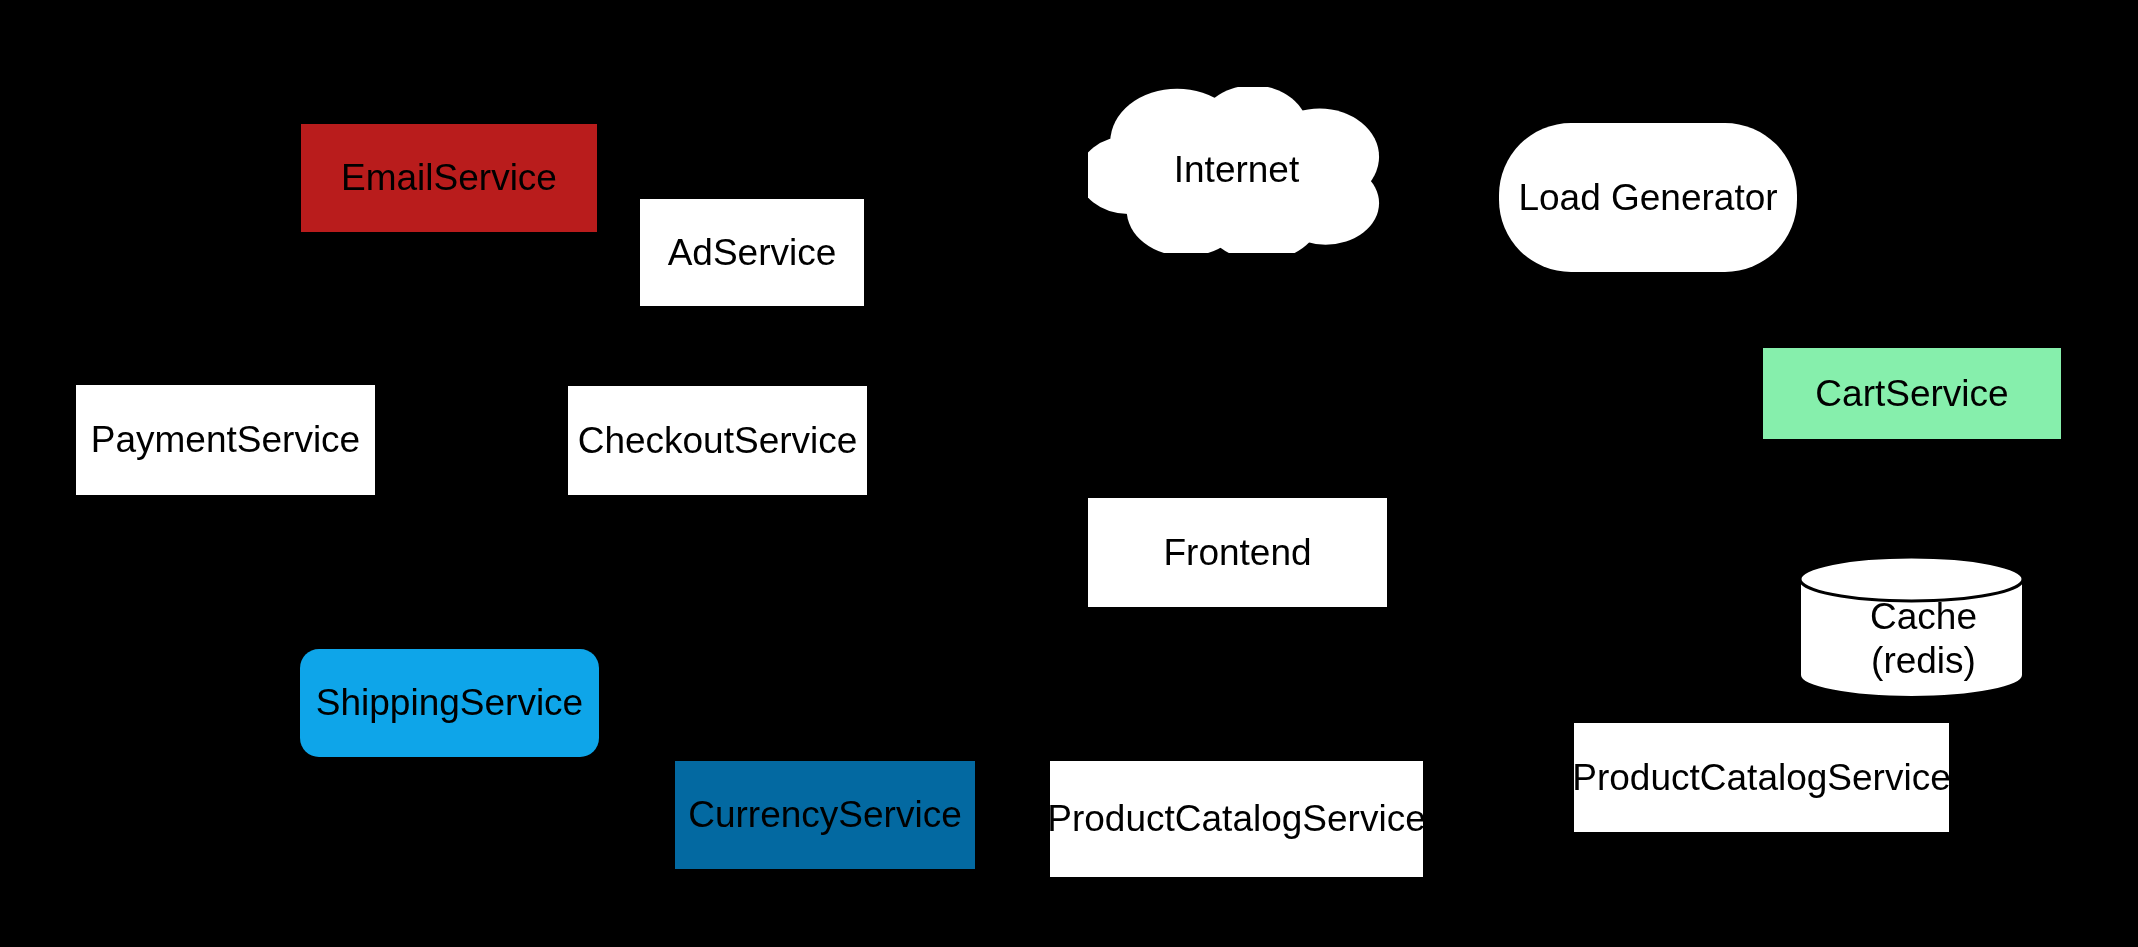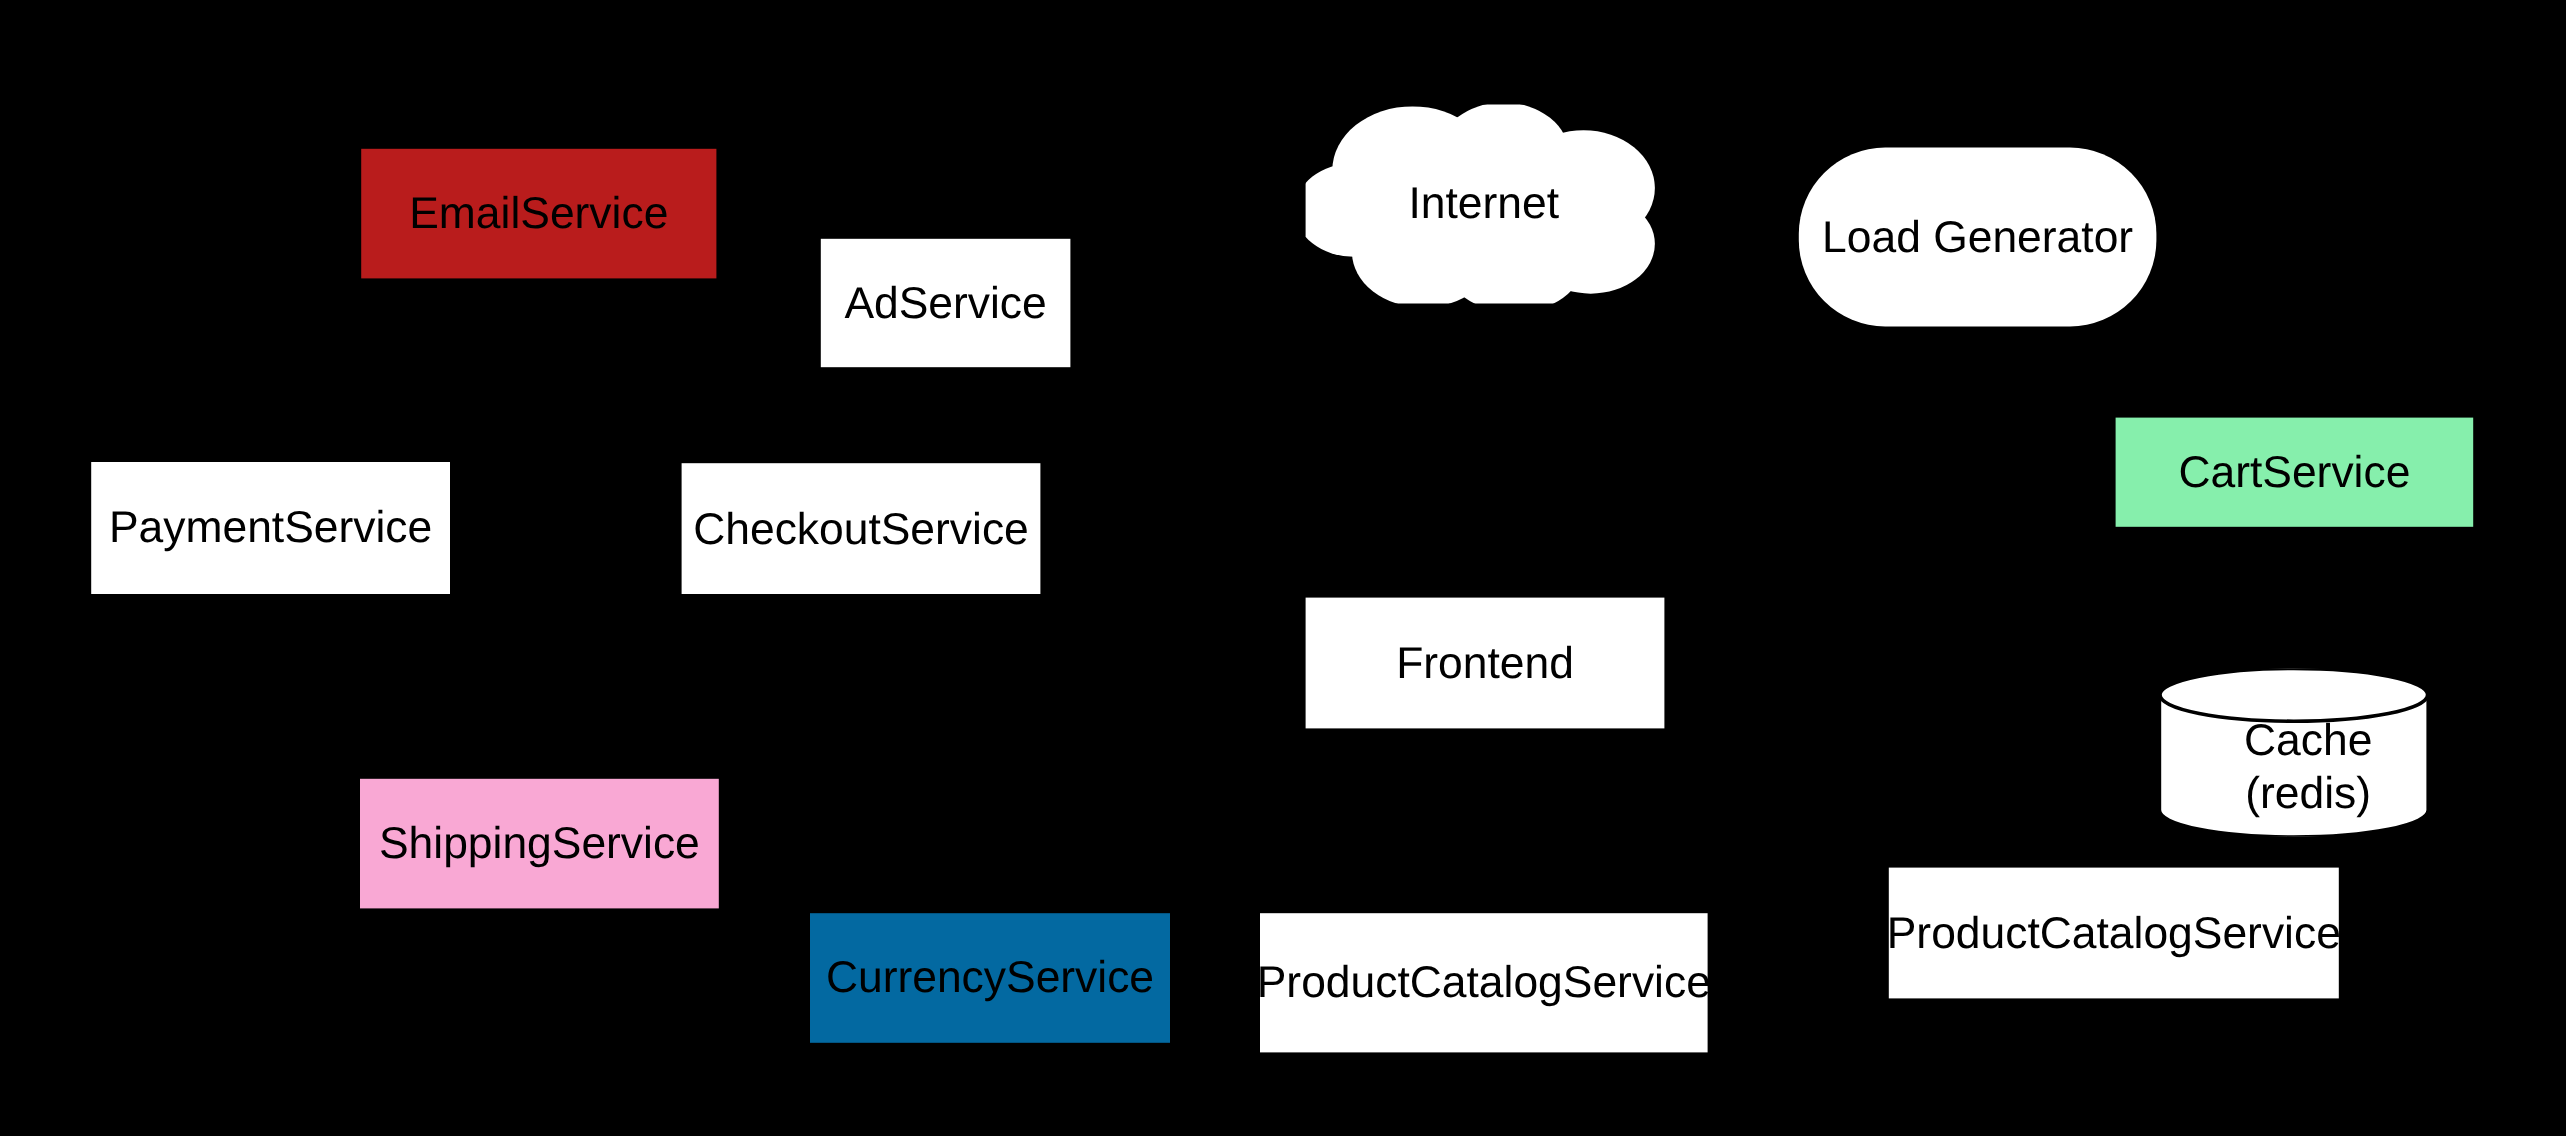--- a/index.html
+++ b/index.html
@@ -74,21 +74,21 @@
     z-index: 2;
     padding-top: 24px;
     margin-left: 24px;
   }
 </style>
 </head>
 <body>
 
 <div id="canvas" style="width: 2138px; height: 947px; background: rgb(0, 0, 0);">
     <div class="node shape-rect" style="left: 301px; top: 124px; width: 296px; height: 108px; background: #b91c1c; color: rgb(0, 0, 0);"><span class="">EmailService</span></div>
-    <div class="node shape-rect" style="left: 684px; top: 199px; width: 208px; height: 107px; background: rgb(255, 255, 255); color: rgb(0, 0, 0);"><span class="">AdService</span></div>
+    <div class="node shape-rect" style="left: 640px; top: 199px; width: 224px; height: 107px; background: rgb(255, 255, 255); color: rgb(0, 0, 0);"><span class="">AdService</span></div>
     <div class="node shape-cloud" style="left: 1088px; top: 87px; width: 297px; height: 166px;"><svg class="cloud-svg" viewBox="0 0 297 166" preserveAspectRatio="none">
         <g fill="#ffffff">
           <ellipse cx="89.10" cy="54.78" rx="66.83" ry="53.12"></ellipse>
           <ellipse cx="164.84" cy="42.33" rx="54.95" ry="43.99"></ellipse>
           <ellipse cx="231.66" cy="69.72" rx="59.40" ry="48.14"></ellipse>
           <ellipse cx="40.10" cy="87.98" rx="49.01" ry="39.01"></ellipse>
           <ellipse cx="98.01" cy="122.84" rx="59.40" ry="46.48"></ellipse>
           <ellipse cx="173.74" cy="131.14" rx="57.91" ry="42.33"></ellipse>
           <ellipse cx="237.60" cy="116.20" rx="53.46" ry="41.50"></ellipse>
           <ellipse cx="148.50" cy="86.32" rx="118.80" ry="59.76"></ellipse>
@@ -97,17 +97,17 @@
     <div class="node shape-rounded" style="left: 1499px; top: 123px; width: 298px; height: 149px; background: rgb(255, 255, 255); color: rgb(0, 0, 0);"><span class="">Load Generator</span></div>
     <div class="node shape-rect" style="left: 76px; top: 385px; width: 299px; height: 110px; background: rgb(255, 255, 255); color: rgb(0, 0, 0);"><span class="">PaymentService</span></div>
     <div class="node shape-rect" style="left: 568px; top: 386px; width: 299px; height: 109px; background: rgb(255, 255, 255); color: rgb(0, 0, 0);"><span class="">CheckoutService</span></div>
     <div class="node shape-rect" style="left: 1763px; top: 348px; width: 298px; height: 91px; background: #86efac; color: rgb(0, 0, 0);"><span class="">CartService</span></div>
     <div class="node shape-rect" style="left: 1088px; top: 498px; width: 299px; height: 109px; background: rgb(255, 255, 255); color: rgb(0, 0, 0);"><span class="">Frontend</span></div>
     <div class="node shape-cylinder" style="left: 1799px; top: 557px; width: 225px; height: 140px;"><svg class="cyl-svg" viewBox="0 0 225 140" preserveAspectRatio="none">
         <path d="M 1 22 L 1 118 A 111.5 22 0 0 0 224 118 L 224 22 Z" fill="#ffffff" stroke="#000000" stroke-width="2"></path>
         <ellipse cx="112.5" cy="22" rx="111.5" ry="22" fill="#ffffff" stroke="#000000" stroke-width="3"></ellipse>
       </svg><span class="cyl-label">Cache
 (redis)</span></div>
-    <div class="node shape-rect" style="left: 300px; top: 649px; width: 299px; height: 108px; background: #f9a8d4; color: rgb(0, 0, 0);"><span class="">ShippingService</span></div>
+    <div class="node shape-rect" style="left: 300px; top: 649px; width: 299px; height: 108px; background: #0ea5e9; color: rgb(0, 0, 0); border-radius: 19px;"><span class="">ShippingService</span></div>
     <div class="node shape-rect" style="left: 1574px; top: 723px; width: 375px; height: 109px; background: rgb(255, 255, 255); color: rgb(0, 0, 0);"><span class="">ProductCatalogService</span></div>
     <div class="node shape-rect" style="left: 675px; top: 761px; width: 300px; height: 108px; background: #0369a1; color: rgb(0, 0, 0);"><span class="">CurrencyService</span></div>
     <div class="node shape-rect" style="left: 1050px; top: 761px; width: 373px; height: 116px; background: rgb(255, 255, 255); color: rgb(0, 0, 0);"><span class="">ProductCatalogService</span></div>
   </div>
 
 </body></html>

